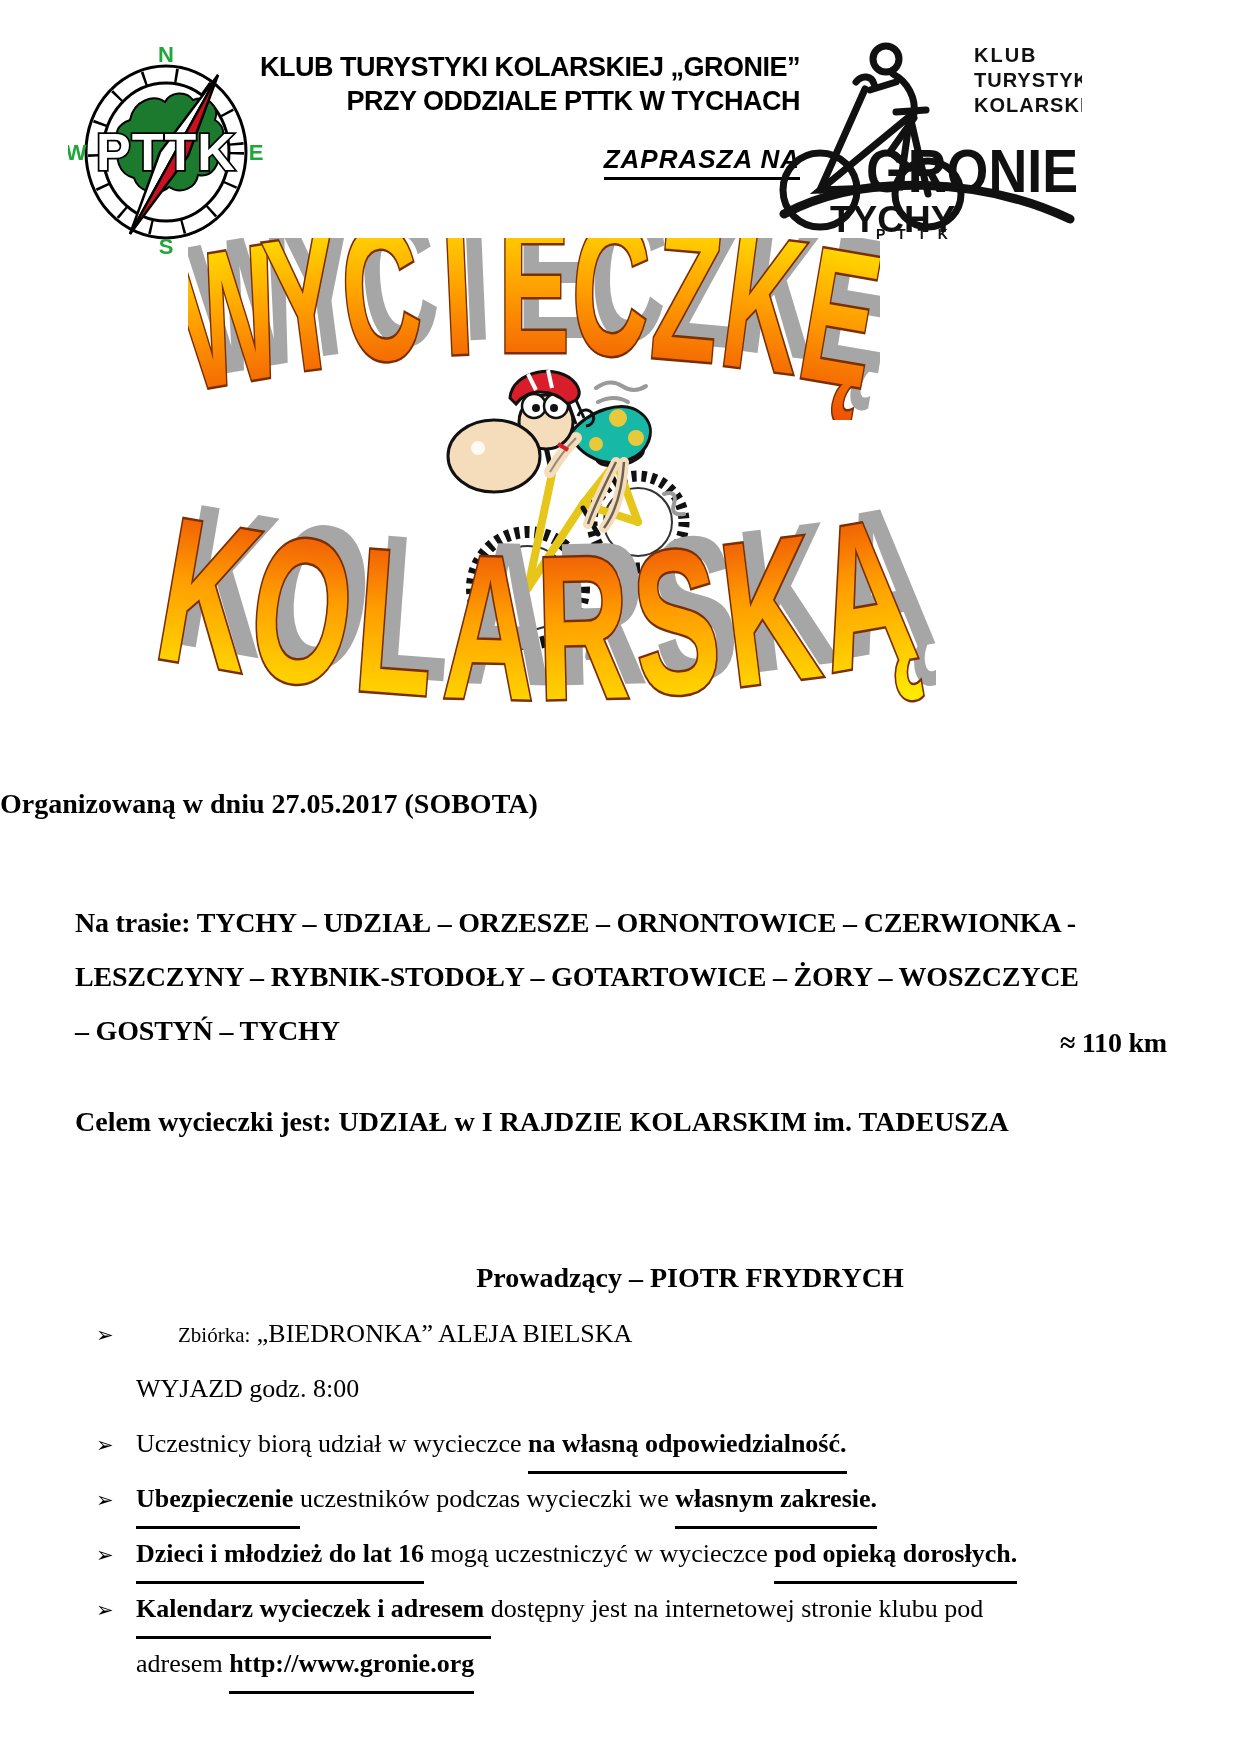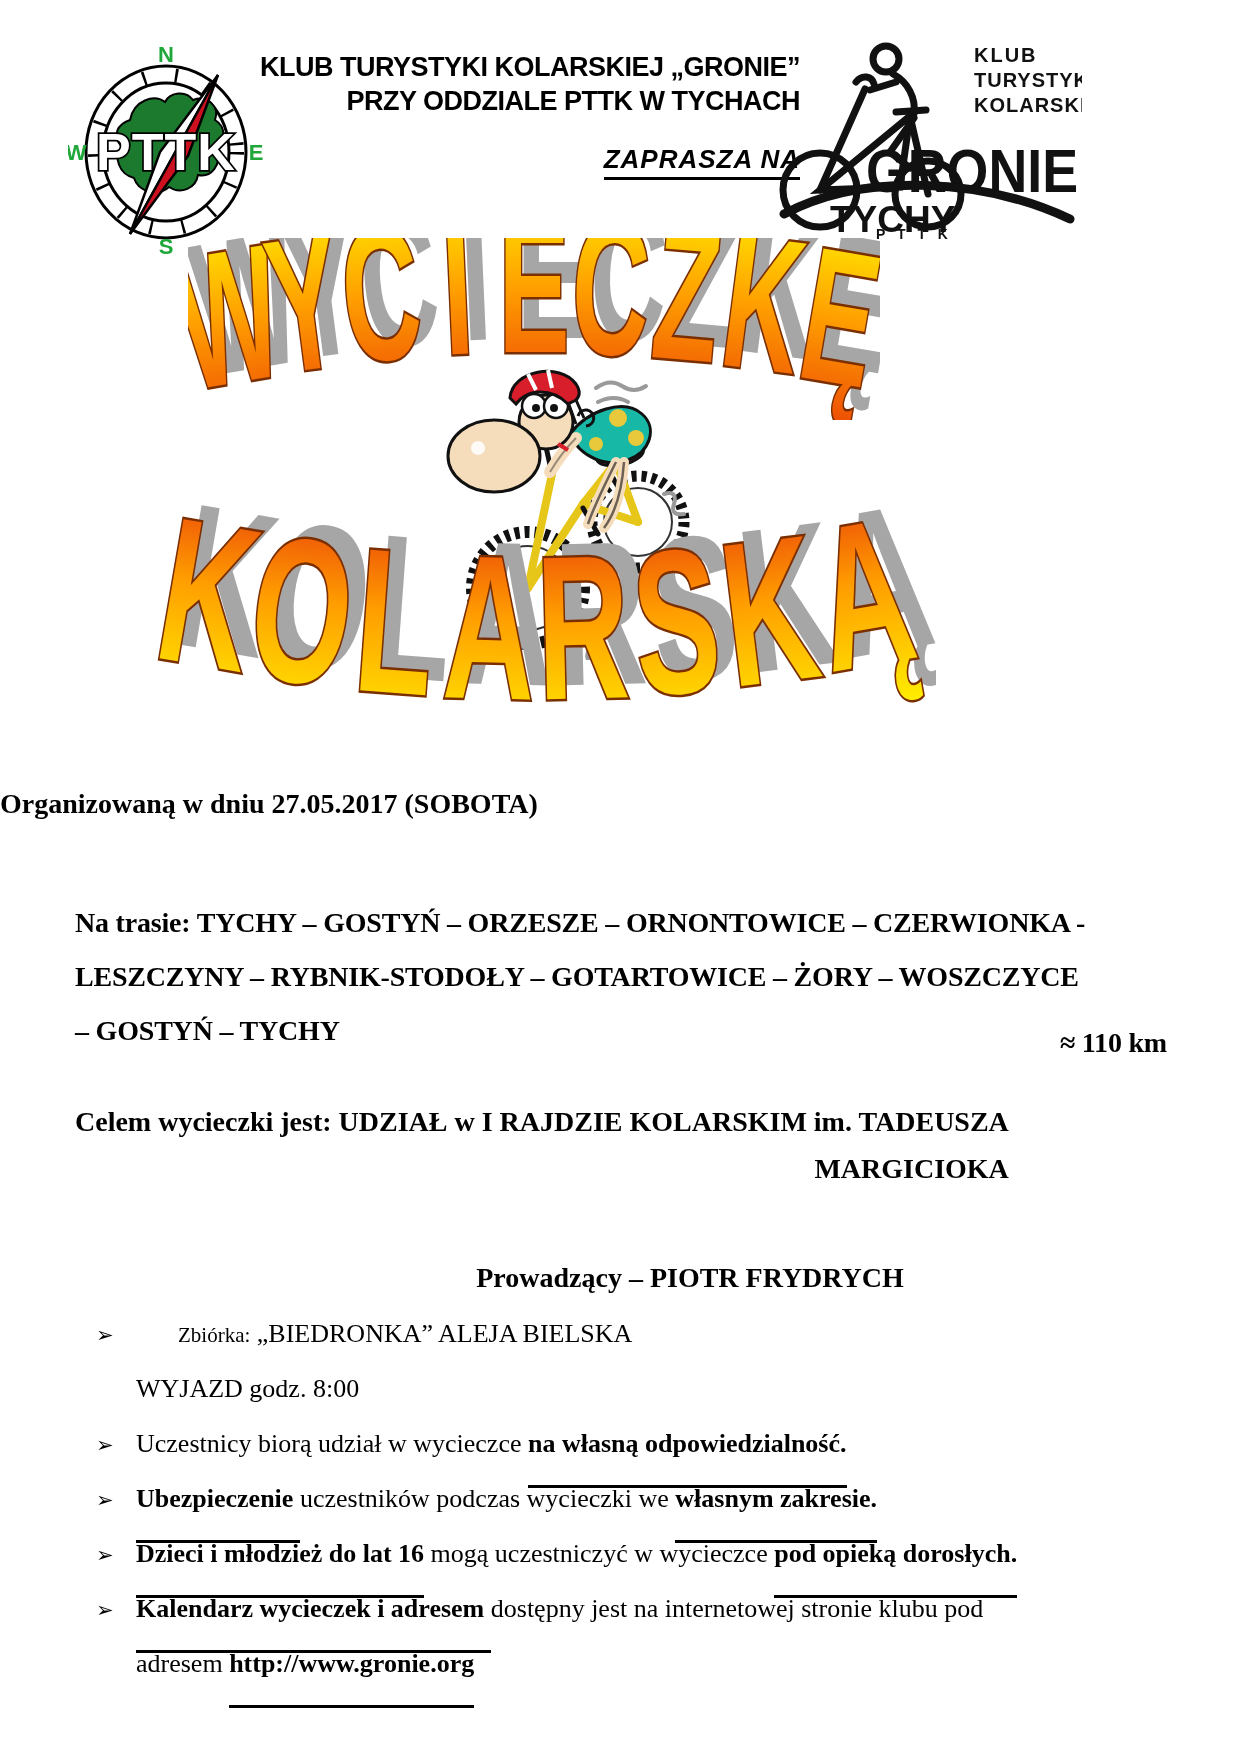--- a/index.html
+++ b/index.html
@@ -32,21 +32,21 @@
   .goal{left:75px;top:1098px;font-weight:bold;font-size:28px;text-align:right;}
   .goal-row{height:47px;line-height:47px;white-space:nowrap;}
   .goal-indent{margin-left:236px;}
   .leader{left:240px;top:1262px;width:900px;text-align:center;font-weight:bold;font-size:28px;white-space:nowrap;}
 
   .bullets{left:96px;top:1306px;width:1090px;font-size:26px;}
   .brow{height:55px;line-height:55px;white-space:nowrap;display:flex;align-items:baseline;}
   .bglyph{font-family:"DejaVu Sans",sans-serif;font-size:21px;width:40px;flex:0 0 40px;}
   .indent{margin-left:40px;}
   .small-label{font-size:21px;margin-left:42px;}
-  .bu{font-weight:bold;border-bottom:3px solid #000;padding-bottom:14px;}
+  .bu{font-weight:bold;border-bottom:3px solid #000;padding-bottom:0px;}
   .sp{white-space:pre;}
 </style>
 </head>
 <body>
 
 <div class="page">
 
   <div class="abs pttk-logo">
     <svg width="196" height="214" viewBox="0 0 196 214">
       <ellipse cx="98" cy="110" rx="80" ry="86" fill="#ffffff" stroke="#000" stroke-width="3"></ellipse>
@@ -214,31 +214,30 @@
         <text text-anchor="middle" font-family="&quot;Liberation Sans&quot;,&quot;DejaVu Sans&quot;,sans-serif" font-weight="bold" font-size="205" transform="translate(448.5,210.3) rotate(-1.4) scale(0.62,1)" fill="url(#gradRY)" stroke="#7B2E00" stroke-width="5" paint-order="stroke">R</text>
         <text text-anchor="middle" font-family="&quot;Liberation Sans&quot;,&quot;DejaVu Sans&quot;,sans-serif" font-weight="bold" font-size="205" transform="translate(545.5,204.7) rotate(-4.2) scale(0.62,1)" fill="url(#gradRY)" stroke="#7B2E00" stroke-width="5" paint-order="stroke">S</text>
         <text text-anchor="middle" font-family="&quot;Liberation Sans&quot;,&quot;DejaVu Sans&quot;,sans-serif" font-weight="bold" font-size="205" transform="translate(642.5,193.4) rotate(-7.0) scale(0.62,1)" fill="url(#gradRY)" stroke="#7B2E00" stroke-width="5" paint-order="stroke">K</text>
         <text text-anchor="middle" font-family="&quot;Liberation Sans&quot;,&quot;DejaVu Sans&quot;,sans-serif" font-weight="bold" font-size="205" transform="translate(739.5,176.5) rotate(-9.8) scale(0.62,1)" fill="url(#gradRY)" stroke="#7B2E00" stroke-width="5" paint-order="stroke">Ą</text>
       </svg>
   </div>
 
   <div class="abs date-line">Organizowaną w dniu 27.05.2017 (SOBOTA)</div>
 
   <div class="abs route">
-    <div class="route-row">Na trasie: TYCHY – GOSTYŃ – ORZESZE – ORNONTOWICE – CZERWIONKA -</div>
+    <div class="route-row">Na trasie: TYCHY – UDZIAŁ – ORZESZE – ORNONTOWICE – CZERWIONKA -</div>
     <div class="route-row">LESZCZYNY – RYBNIK-STODOŁY – GOTARTOWICE – ŻORY – WOSZCZYCE</div>
     <div class="route-row">
       <span>– GOSTYŃ – TYCHY</span>
       <span class="route-dist">≈ 110 km</span>
     </div>
   </div>
 
   <div class="abs goal">
     <div class="goal-row">Celem wycieczki jest: UDZIAŁ w I RAJDZIE KOLARSKIM im. TADEUSZA</div>
-    <div class="goal-row goal-indent">MARGICIOKA</div>
   </div>
 
   <div class="abs leader">Prowadzący – PIOTR FRYDRYCH</div>
 
   <div class="abs bullets">
     <div class="brow">
       <span class="bglyph">➢</span>
       <span class="small-label sp">Zbiórka:</span>
       <span class="sp"> „BIEDRONKA” ALEJA BIELSKA</span>
     </div>

